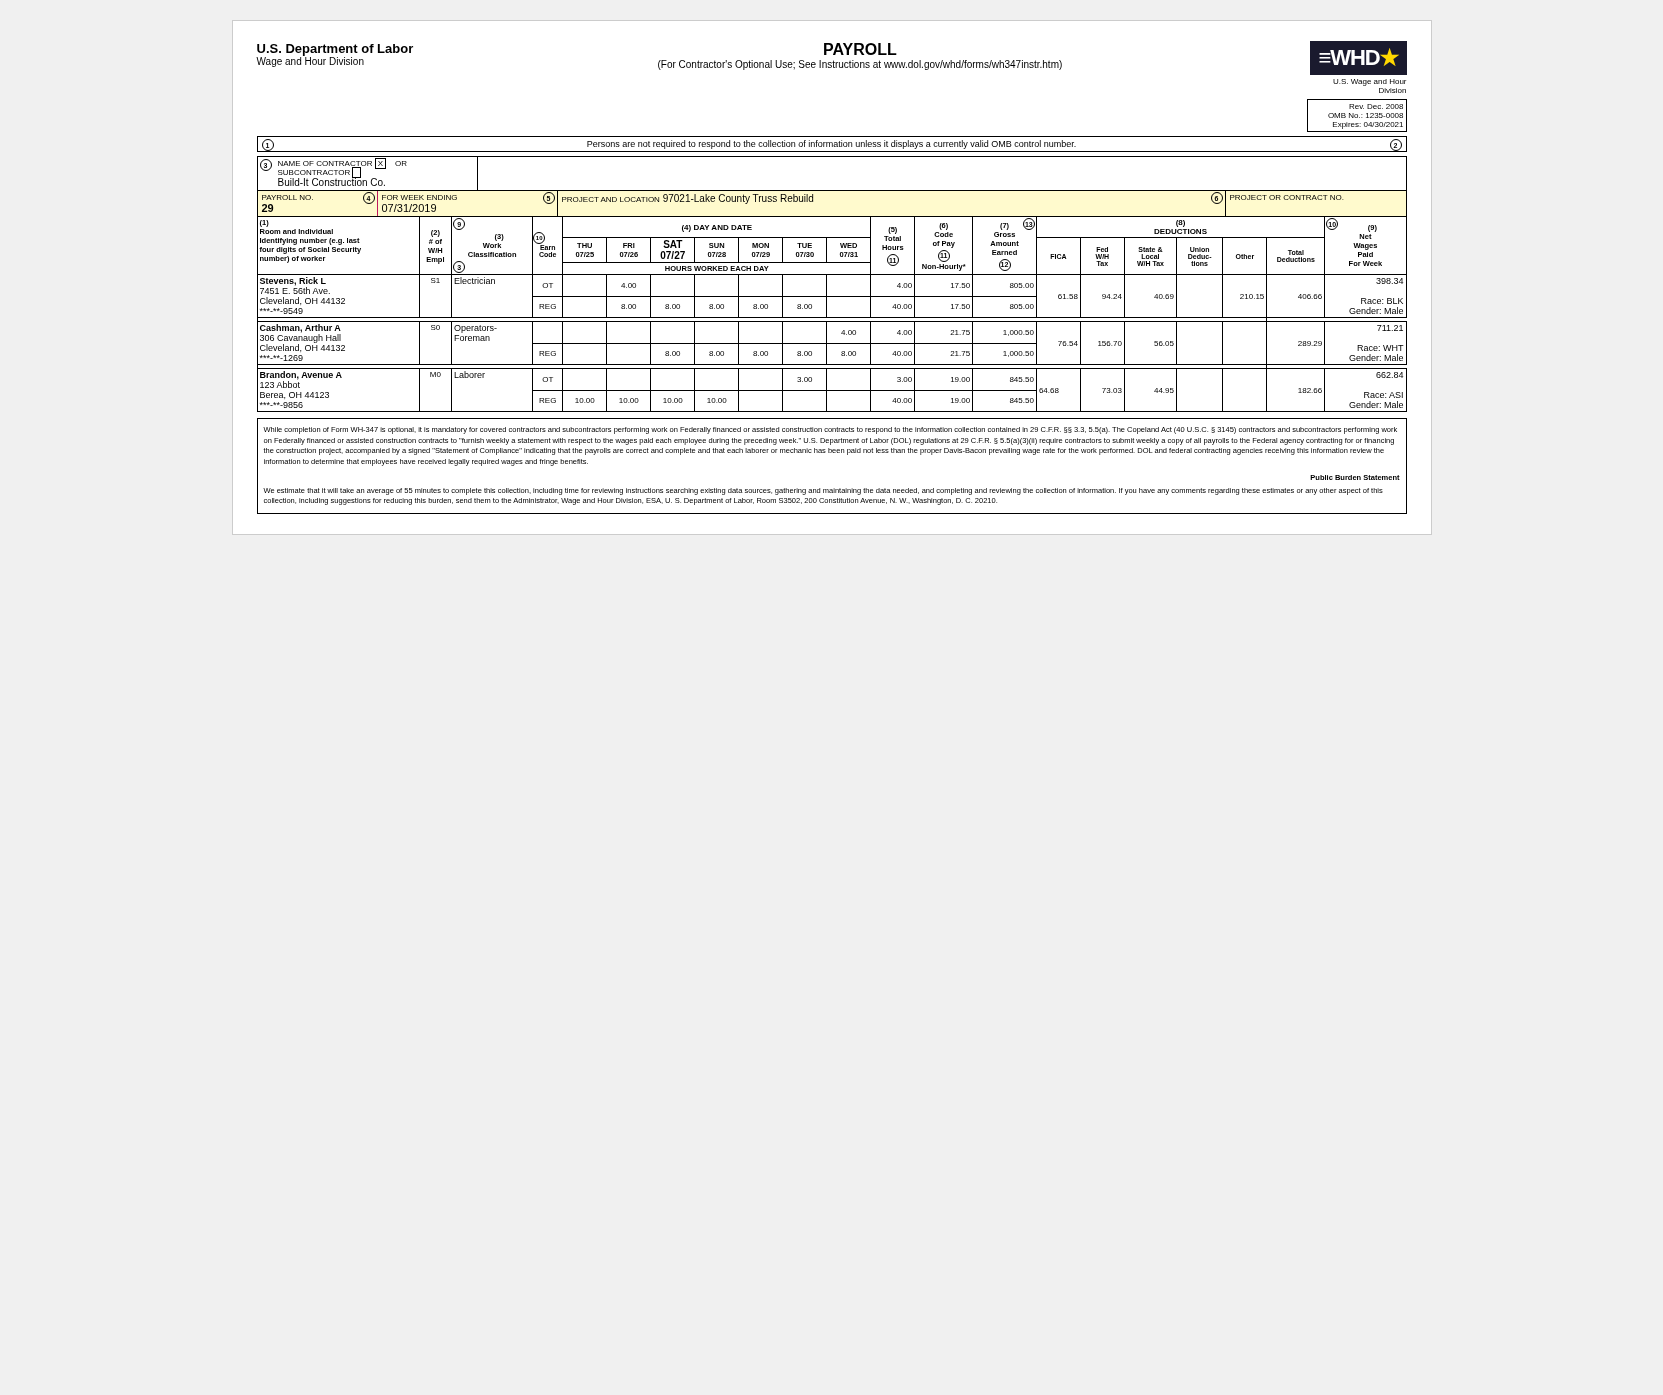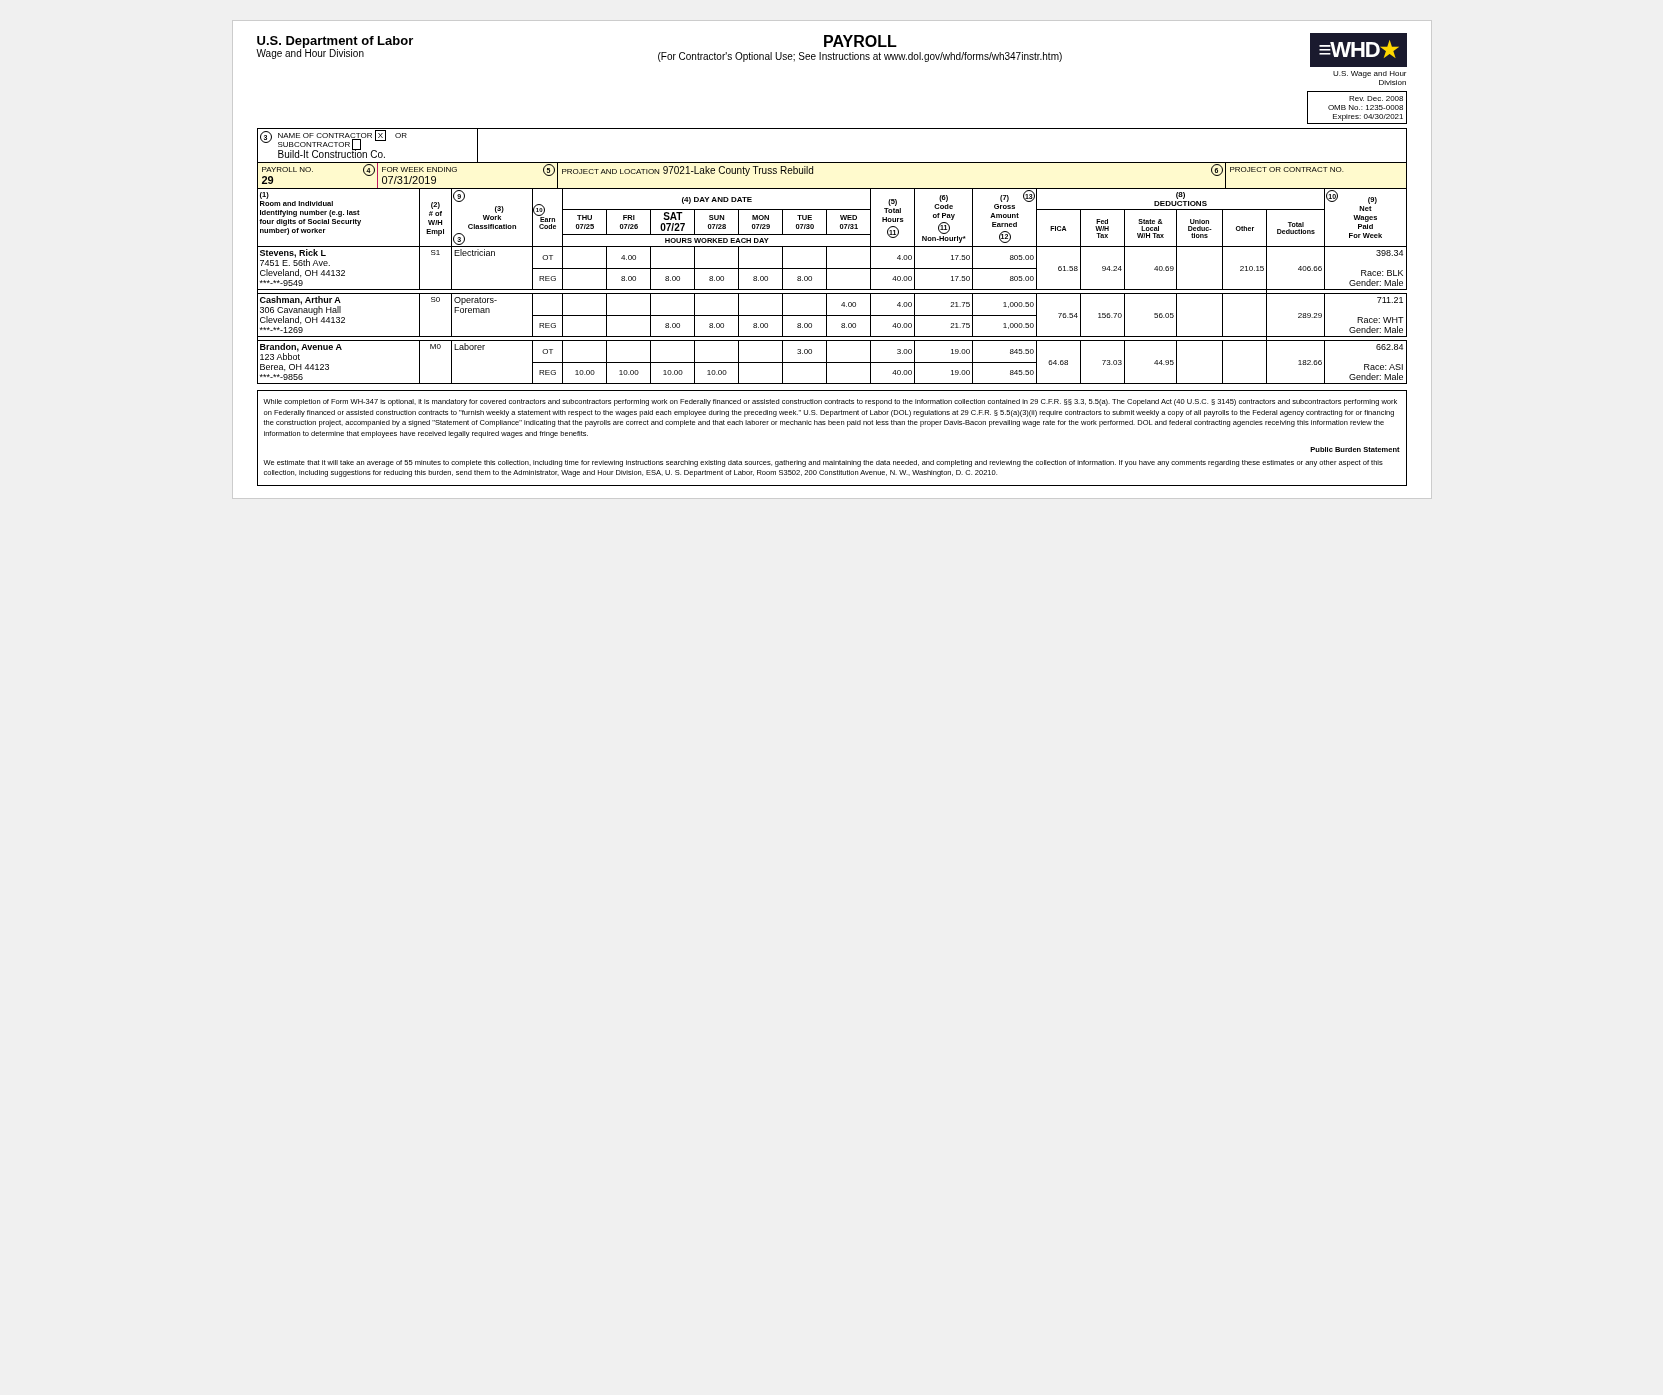--- a/index.html
+++ b/index.html
@@ -7,21 +7,21 @@
       font-family: Arial, sans-serif;
       font-size: 10px;
       background: #f0f0f0;
       display: flex;
       justify-content: center;
       padding: 20px;
     }
     .page {
       background: white;
       width: 1200px;
-      padding: 12px 24px;
+      padding: 20px 24px;
       border: 1px solid #ccc;
     }
     .header-row {
       display: flex;
       justify-content: space-between;
       align-items: flex-start;
       margin-bottom: 4px;
     }
     .dept-info h2 {
       font-size: 13px;
@@ -112,20 +112,25 @@
       </div>
       <div style="font-size:8px; margin-top:2px;">U.S. Wage and Hour Division</div>
       <div style="font-size:8px; border:1px solid #000; padding:2px; margin-top:4px;">
         <div>Rev. Dec. 2008</div>
         <div>OMB No.: 1235-0008</div>
         <div>Expires:  04/30/2021</div>
       </div>
     </div>
   </div>
 
+  <div style="position:relative; border:1px solid #000; text-align:center; font-size:9px; padding:2px 20px; margin-bottom:4px;">
+    <span class="circle-label" style="position:absolute; left:4px; top:2px;">1</span>
+    <span>Persons are not required to respond to the collection of information unless it displays a currently valid OMB control number.</span>
+    <span class="circle-label" style="position:absolute; right:4px; top:2px;">2</span>
+  </div>
 
   <div style="border:1px solid #000; border-bottom:none;">
     <div style="display:flex;">
       <div style="flex:0 0 220px; border-right:1px solid #000; padding:2px 4px; position:relative;">
         <span class="circle-label" style="position:absolute; left:2px; top:2px;">3</span>
         <div style="padding-left:16px; font-size:8px;">
           NAME OF CONTRACTOR <span style="border:1px solid #000; padding:0 2px;">X</span>
           &nbsp;&nbsp; OR SUBCONTRACTOR <span style="border:1px solid #000; padding:0 2px;">&nbsp;</span>
         </div>
         <div style="font-size:10px; padding-left:16px;">Build-It Construction Co.</div>
@@ -340,21 +345,21 @@
           <td style="text-align: center;"></td>
           <td style="text-align: center;"></td>
           <td style="text-align: center;"></td>
           <td style="text-align: center;"></td>
           <td style="text-align: center;"></td>
           <td style="text-align: center;">3.00</td>
           <td style="text-align: center;"></td>
           <td style="text-align: right;">3.00</td>
           <td style="text-align: right;">19.00</td>
           <td style="text-align: right;">845.50</td>
-          <td rowspan="2" style="text-align: center; vertical-align: middle;">64.68</td>
+          <td rowspan="2" style="text-align: left; vertical-align: middle;">64.68</td>
           <td rowspan="2" style="text-align: right; vertical-align: middle;">73.03</td>
           <td rowspan="2" style="text-align: right; vertical-align: middle;">44.95</td>
           <td rowspan="2" style="text-align: right; vertical-align: middle;"></td>
           <td rowspan="2" style="text-align: right; vertical-align: middle;"></td>
           <td rowspan="2" style="text-align: right; vertical-align: middle;">182.66</td>
           <td rowspan="2" style="vertical-align: top; text-align: right; font-size: 9px;">662.84<br><br>Race: ASI<br>Gender:  Male</td>
         </tr>
         <tr>
           <td style="text-align: center;">REG</td>
           <td style="text-align: center;">10.00</td>

